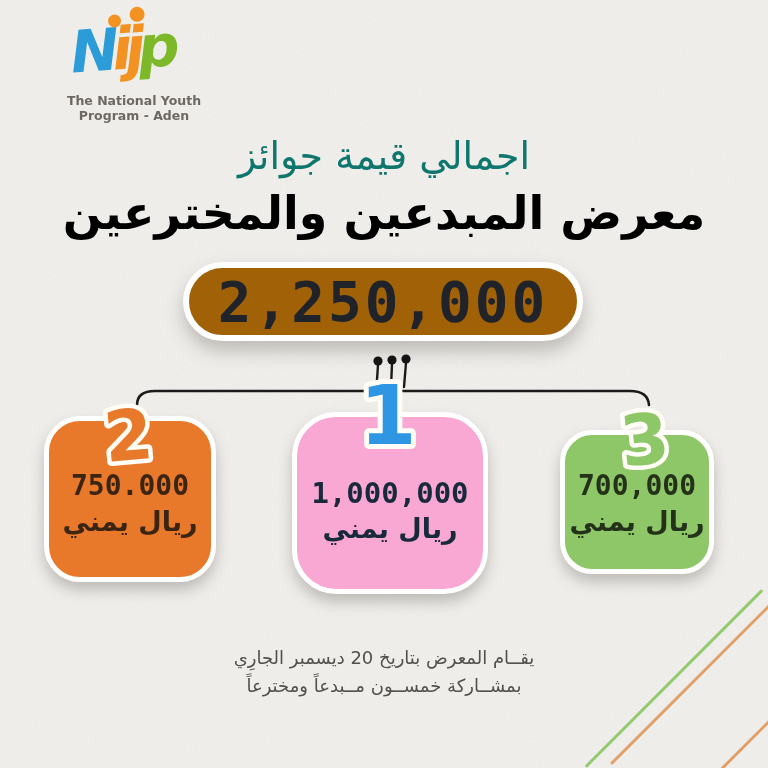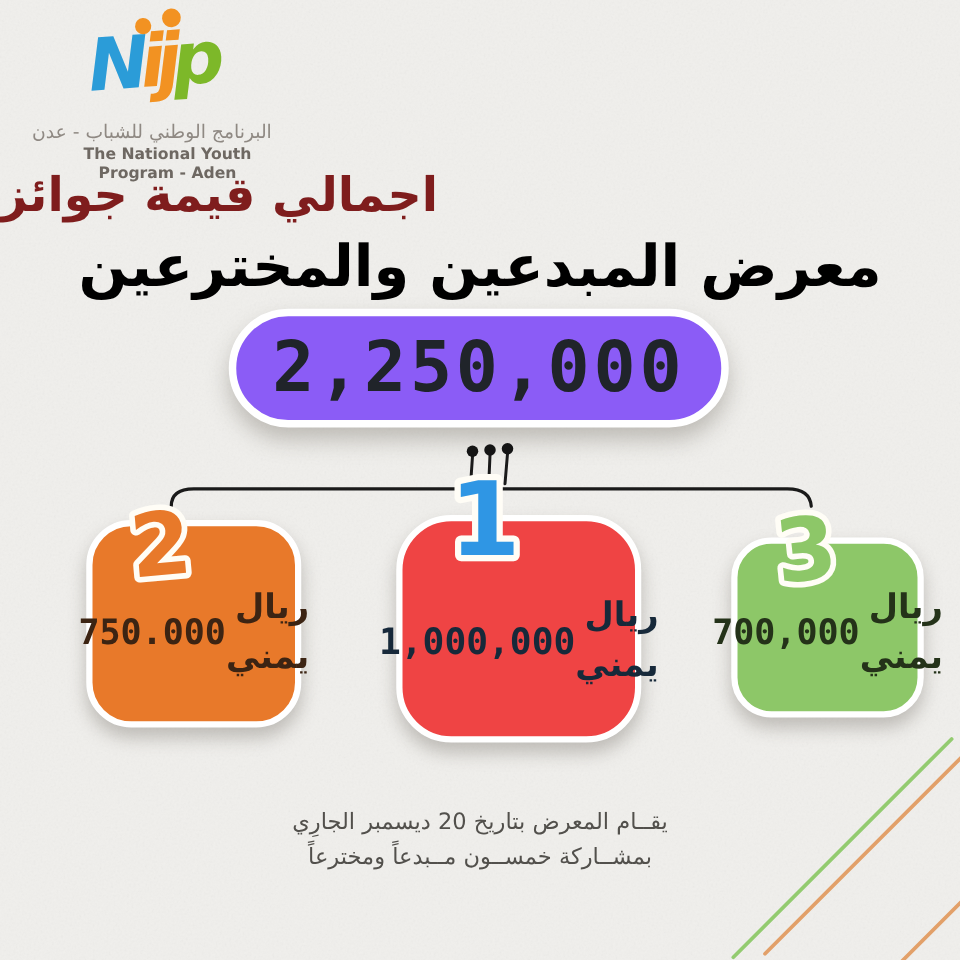--- a/index.html
+++ b/index.html
@@ -18,49 +18,48 @@
     font-size:58px;line-height:86px;letter-spacing:-7px;position:relative;
     transform:rotate(-4deg);
   }
   .logo .dot{position:absolute;width:13px;height:13px;border-radius:50%;background:#f29222;}
   .logo .dot1{left:96px;top:8px;}
   .logo .dot2{left:118px;top:2px;width:15px;height:15px;}
   .org-ar{font-size:15px;color:#8f8983;margin-top:4px;direction:rtl;}
   .org-en{font-size:12.5px;font-weight:bold;color:#6e6862;margin-top:1px;margin-left:25px;}
 
   
-  .title1{position:absolute;top:134px;left:0;right:0;text-align:left;direction:rtl;
-    font-size:38px;font-weight:bold;color:#7f1d1d;}
+  .title1{position:absolute;top:134px;left:0;right:0;text-align:center;direction:rtl;
+    font-size:38px;font-weight:normal;color:#0f766e;}
   .title2{position:absolute;top:186px;left:0;right:0;text-align:center;direction:rtl;
     font-size:46px;font-weight:bold;color:#000000;}
 
   
   .pill{
-    position:absolute;left:183px;top:247px;width:400px;height:95px;
-    background:#8b5cf6;border:6px solid #ffffff;border-radius:48px;
+    position:absolute;left:183px;top:262px;width:400px;height:79px;
+    background:#a16207;border:6px solid #ffffff;border-radius:48px;
     box-shadow:0 10px 18px rgba(130,126,118,.45);
     display:flex;align-items:center;justify-content:center;
   }
   .pill .total{
     font-family:"DejaVu Sans Mono",monospace;font-weight:bold;
     font-size:56px;letter-spacing:3px;color:#20242a;
   }
 
   
   .connector{position:absolute;left:0;top:350px;}
 
   
   .card{
     position:absolute;border:5px solid #fff;
     box-shadow:0 8px 14px rgba(120,115,108,.4);
-    display:flex;flex-direction:row;align-items:center;justify-content:center;
+    display:flex;flex-direction:column;align-items:center;justify-content:center;
     text-align:center;
-    margin-left:25px;
   }
-  .card-1{left:292px;top:412px;width:196px;height:182px;border-radius:44px;background:#ef4444;padding-top:20px;}
+  .card-1{left:292px;top:412px;width:196px;height:182px;border-radius:44px;background:#f9a8d4;padding-top:20px;}
   .card-2{left:44px;top:416px;width:172px;height:166px;border-radius:36px;background:#e8792a;padding-top:14px;}
   .card-3{left:560px;top:430px;width:154px;height:144px;border-radius:32px;background:#8dc768;padding-top:8px;}
   .amount{font-family:"DejaVu Sans Mono",monospace;font-weight:bold;font-size:28px;line-height:32px;}
   .card-1 .amount{font-size:29px;}
   .currency{direction:rtl;font-weight:bold;font-size:27px;line-height:40px;text-align:right;}
   .card-1 .amount,.card-1 .currency{color:#17293a;}
   .card-2 .amount,.card-2 .currency{color:#3c2413;}
   .card-3 .amount,.card-3 .currency{color:#243219;}
 
   .rank-badge{position:absolute;overflow:visible;}
@@ -96,21 +95,20 @@
       </filter>
     <rect width="768" height="768" filter="url(#paper)" opacity="0.07"></rect>
   </svg>
 
   <div class="logo-block">
     <div class="logo">
       <span style="color:#2b9cd8">N</span><span style="color:#f29222">i</span><span style="color:#f29222">j</span><span style="color:#7db829">p</span>
       <span class="dot dot1"></span>
       <span class="dot dot2"></span>
     </div>
-    <div class="org-ar">البرنامج الوطني للشباب - عدن</div>
     <div class="org-en">The National Youth Program - Aden</div>
   </div>
 
   <div class="title1">اجمالي قيمة جوائز</div>
   <div class="title2">معرض المبدعين والمخترعين</div>
 
   <div class="pill">
     <span class="total">2,250,000</span>
   </div>
 

